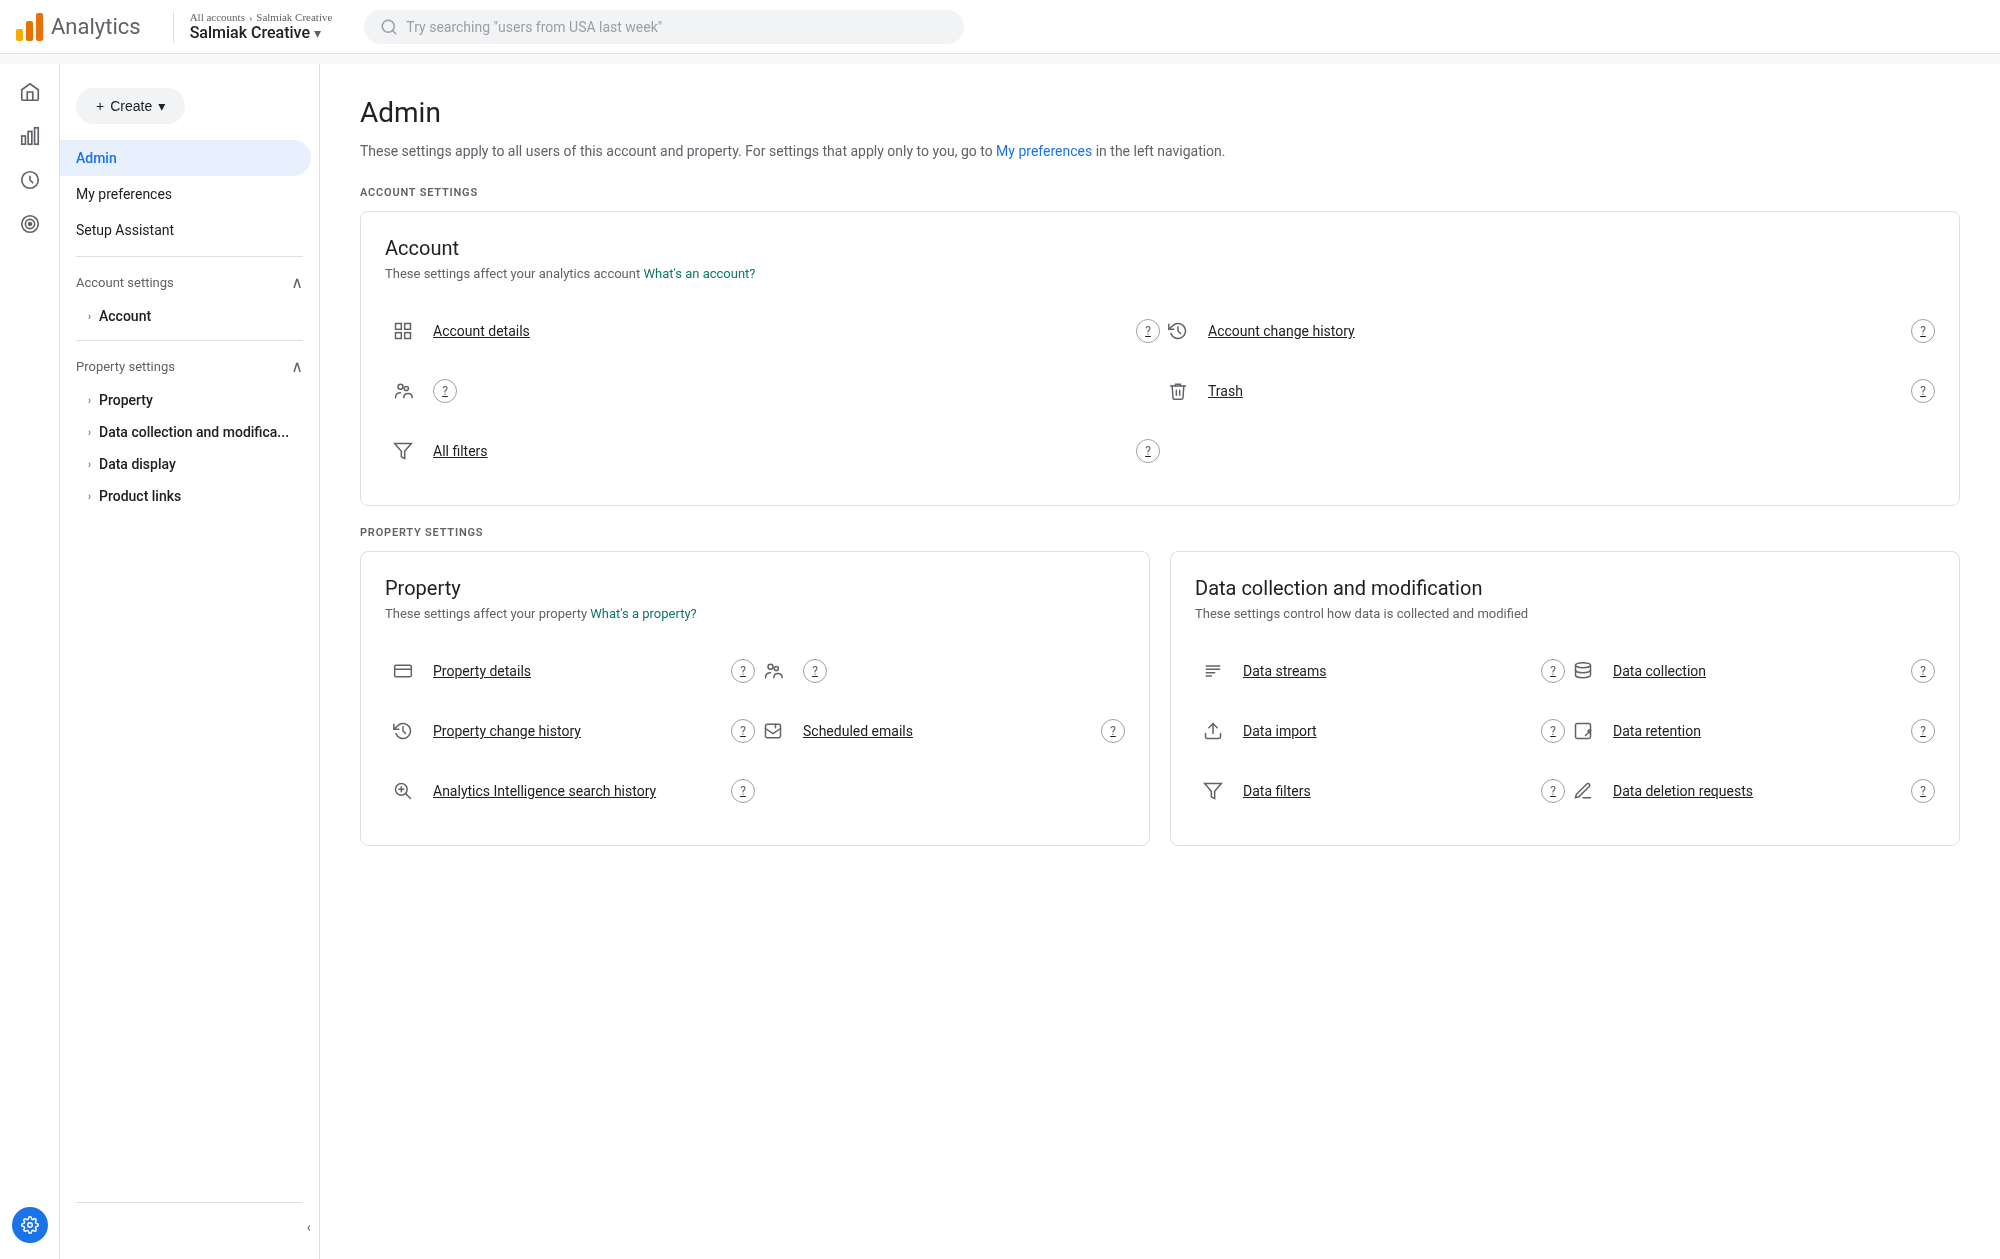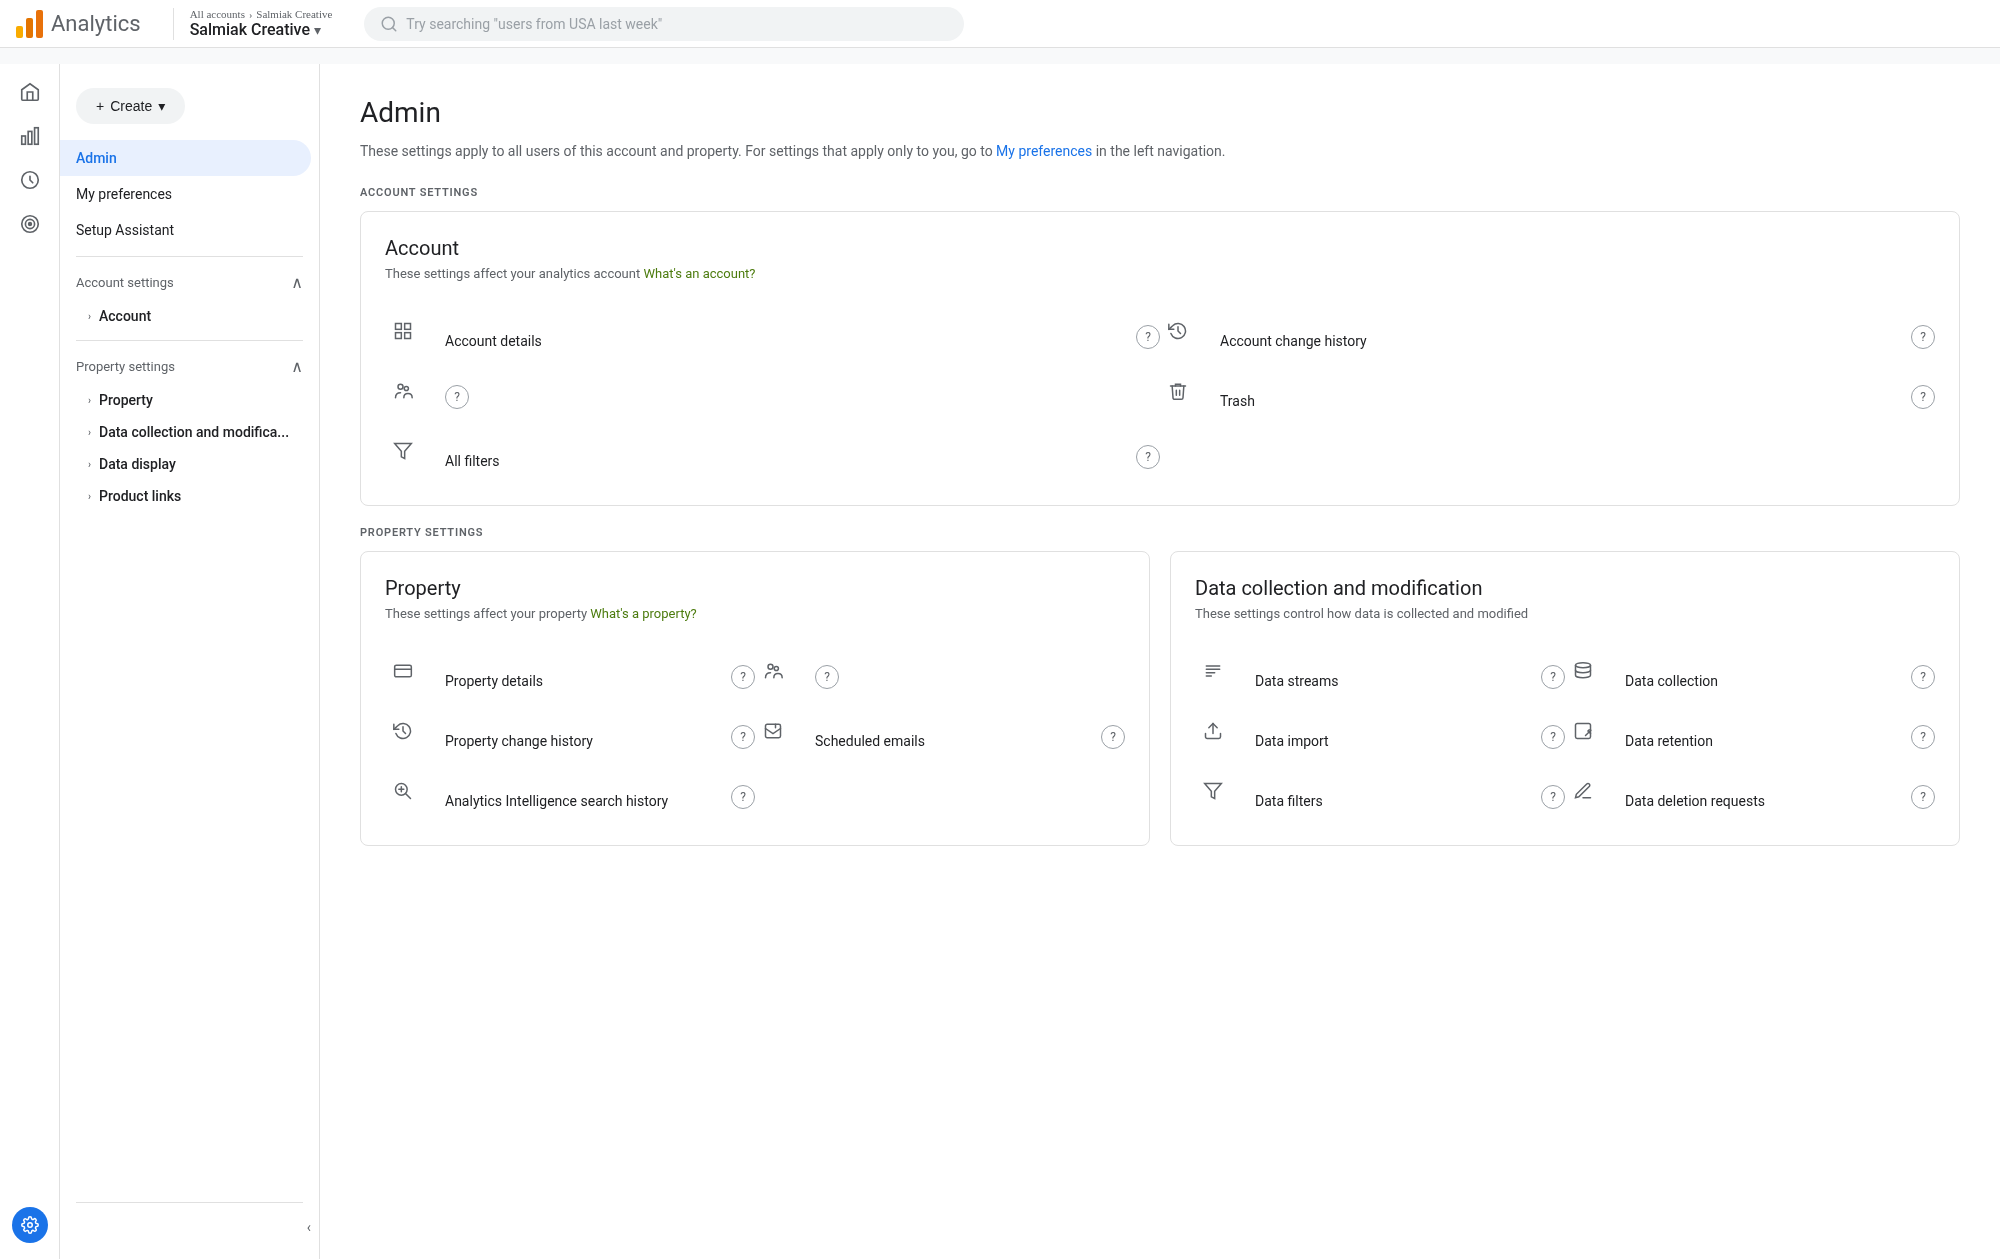--- a/index.html
+++ b/index.html
@@ -5,21 +5,21 @@
     * { margin: 0; padding: 0; box-sizing: border-box; }
     body { font-family: 'Google Sans', Roboto, Arial, sans-serif; background: #f8f9fa; color: #202124; font-size: 14px; }
 
     
     .topbar {
       display: flex;
       align-items: center;
       background: #fff;
       border-bottom: 1px solid #e0e0e0;
       padding: 0 16px;
-      height: 48px;
+      height: 54px;
       position: fixed;
       top: 0; left: 0; right: 0;
       z-index: 100;
     }
     .topbar-logo {
       display: flex;
       align-items: center;
       gap: 8px;
       margin-right: 16px;
     }
@@ -257,40 +257,41 @@
       font-weight: 400;
       color: #202124;
       margin-bottom: 6px;
     }
     .card-desc {
       font-size: 13px;
       color: #5f6368;
       margin-bottom: 20px;
     }
     .card-desc a {
-      color: #4d7c0f;
+      color: #0f766e;
       text-decoration: none;
     }
 
     
     .settings-grid {
       display: grid;
       grid-template-columns: 1fr 1fr;
       gap: 0;
     }
     .settings-grid-single {
       display: grid;
       grid-template-columns: 1fr 1fr;
     }
     .settings-item {
       display: flex;
-      align-items: flex-end;
-      gap: 24px;
+      align-items: center;
+      gap: 12px;
       padding: 12px 0;
       cursor: pointer;
+      text-decoration: underline;
     }
     .settings-item-icon {
       width: 36px;
       height: 36px;
       display: flex;
       align-items: center;
       justify-content: center;
       color: #5f6368;
       font-size: 18px;
       flex-shrink: 0;

